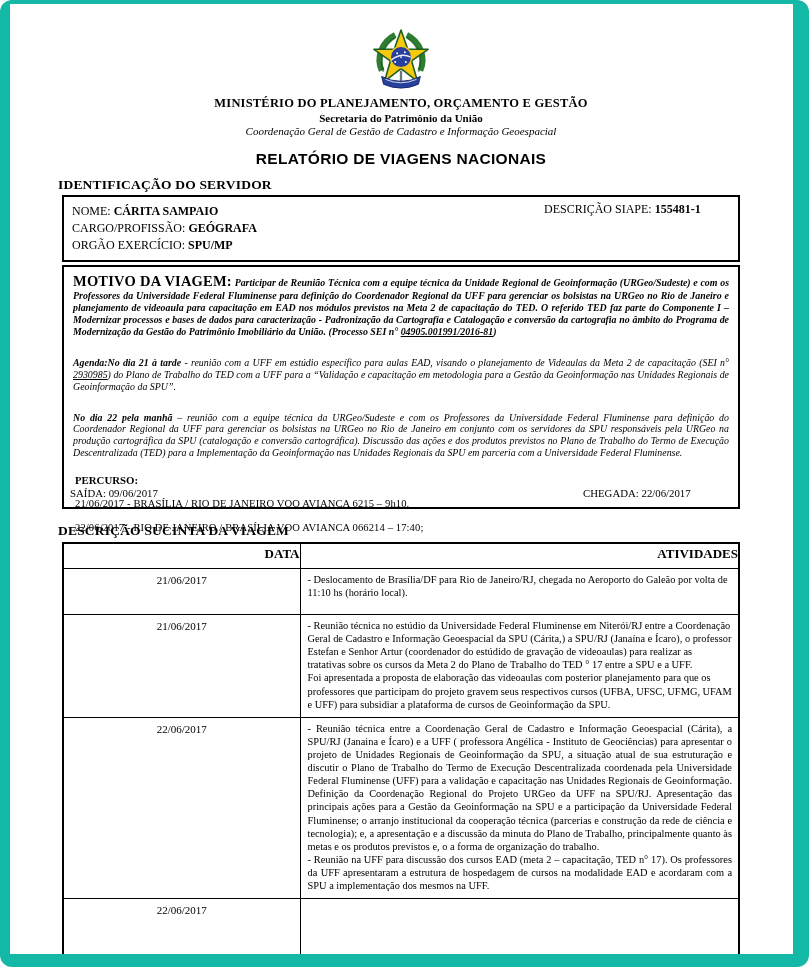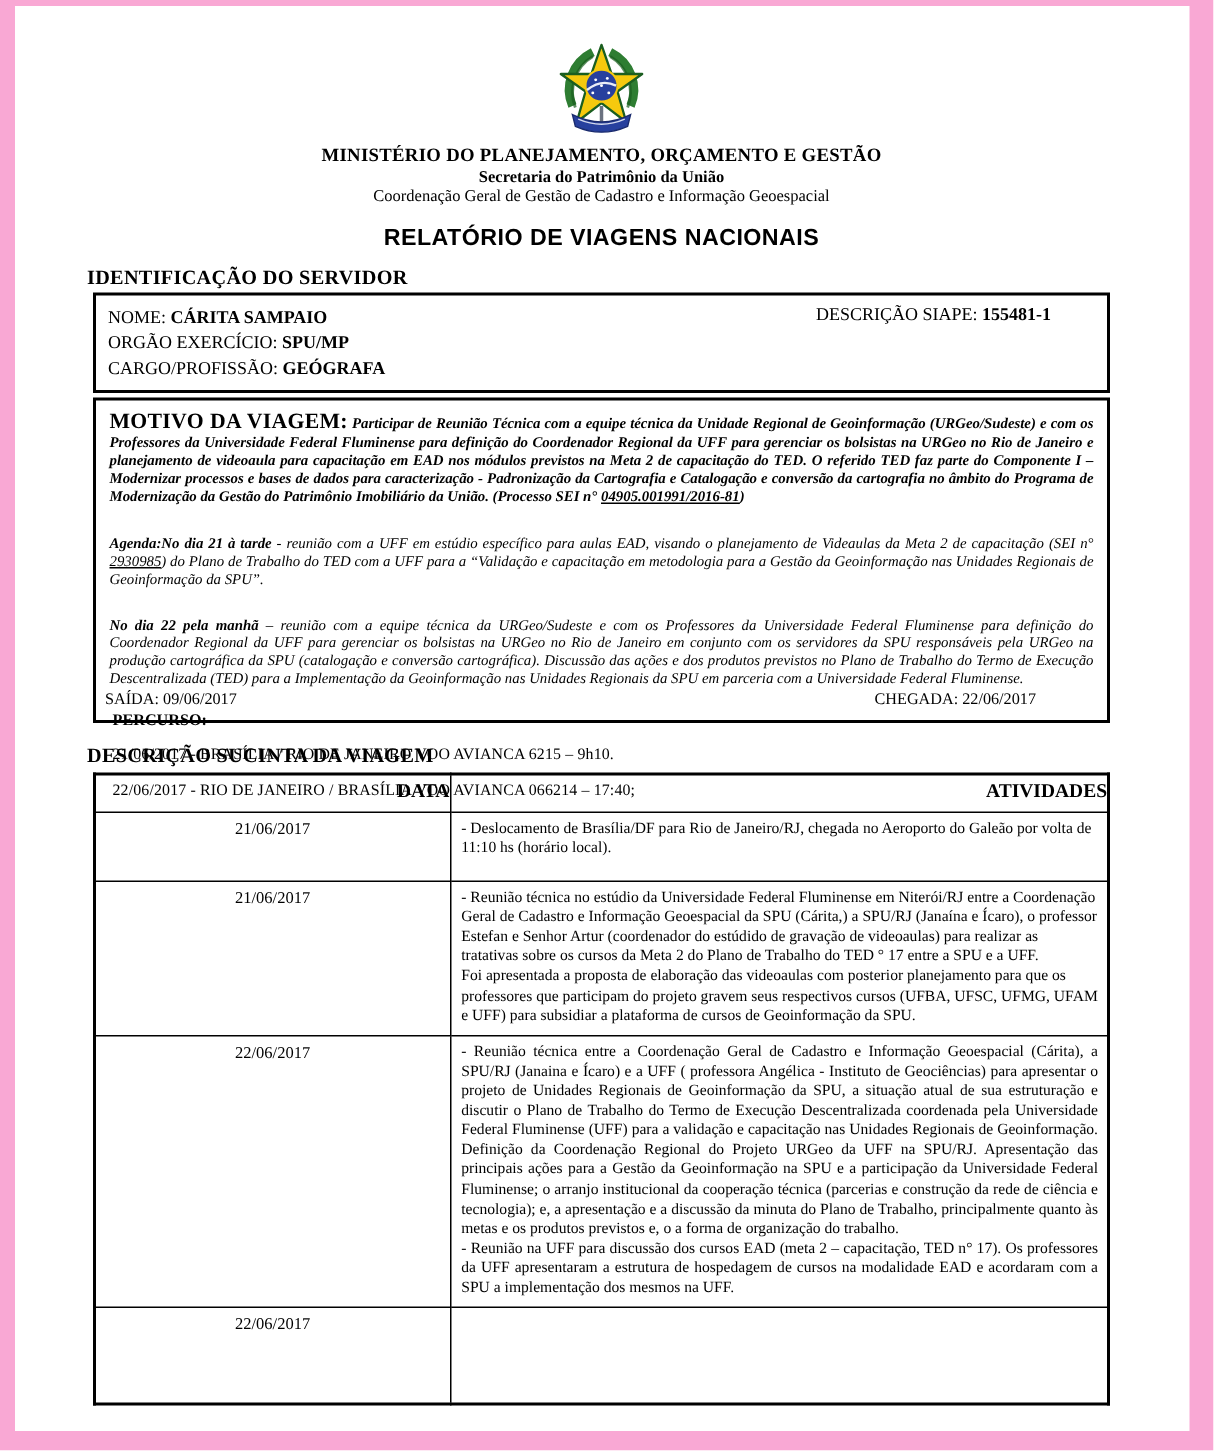--- a/index.html
+++ b/index.html
@@ -1,48 +1,49 @@
 <!DOCTYPE html>
 <html><head>
 <meta charset="utf-8">
 <style>
   * { margin:0; padding:0; box-sizing:border-box; }
   html,body { background:#fff; }
   .scan {
     width:809px; height:967px;
-    background:#f9a8d4;
+    background:#14b8a6;
     padding:4px 16px 13px 10px;
     font-family:"Liberation Serif", serif;
     color:#000;
     overflow:hidden;
+    border-radius:12px;
   }
   .page {
     width:100%; height:100%;
     background:#fff;
     padding:24px 53px 0 52px;
     position:relative;
     overflow:hidden;
   }
   
   .doc-header { text-align:center; }
   .coat { display:block; margin:0 auto 4px auto; }
   .ministry  { font-weight:bold; font-size:12.5px; letter-spacing:.2px; }
   .secretariat { font-weight:bold; font-size:11px; margin-top:1px; }
-  .coordination { font-size:11px; margin-top:1px; }
+  .coordination { font-size:11px; margin-top:1px;font-style:italic; }
   .doc-title { font-family:"Liberation Sans", sans-serif; font-weight:bold; font-size:15.5px; margin-top:13px; letter-spacing:.3px; }
   
   .sec-heading { font-weight:bold; font-size:13.5px; margin-top:9px; margin-left:-4px; letter-spacing:.2px; }
   
   .box { border:2px solid #000; }
   .servidor-box { margin-top:2px; padding:5px 8px 7px 8px; position:relative; font-size:12px; }
   .servidor-box .line { margin-top:2px; }
   .servidor-box .val { font-weight:bold; }
   .matricula { position:absolute; left:480px; top:5px; white-space:nowrap; }
   
-  .afast-box { margin-top:3px; padding:6px 9px 6px 9px; font-size:9.9px; height:217px; position:relative; }
+  .afast-box { margin-top:3px; padding:6px 9px 6px 9px; font-size:9.9px; height:244px; position:relative; }
   .motivo-label { font-weight:bold; font-style:normal; font-size:14.5px; letter-spacing:.2px; }
   .motivo-p { font-style:italic; font-weight:bold; line-height:1.2; text-align:justify; }
   .ital-p { font-style:italic; line-height:1.2; margin-top:19px; text-align:justify; }
   .lead-b { font-weight:bold; }
   .u { text-decoration:underline; }
   .percurso { margin-top:15px; font-size:10.6px; margin-left:2px; }
   .percurso-label { font-weight:bold; font-size:10.8px; }
   .percurso-line { margin-top:12px; letter-spacing:.1px; }
   .percurso-line + .percurso-line { margin-top:13px; }
   .saida-row { position:absolute; left:6px; right:0; bottom:8px; font-size:10.8px; }
@@ -101,26 +102,26 @@
     <div class="box servidor-box">
       <div class="line">
         <span>NOME:</span>
         <span class="val">CÁRITA SAMPAIO</span>
       </div>
       <div class="matricula">
         <span>DESCRIÇÃO SIAPE:</span>
         <span class="val">155481-1</span>
       </div>
       <div class="line">
+        <span>CARGO/PROFISSÃO:</span>
+        <span class="val">GEÓGRAFA</span>
+      </div>
+      <div class="line">
         <span>ORGÃO EXERCÍCIO:</span>
         <span class="val">SPU/MP</span>
-      </div>
-      <div class="line">
-        <span>CARGO/PROFISSÃO:</span>
-        <span class="val">GEÓGRAFA</span>
       </div>
     </div>
 
     <div class="box afast-box">
       <div class="motivo-p">
         <span class="motivo-label">MOTIVO DA VIAGEM:</span><span> Participar de Reunião Técnica com a equipe técnica da Unidade Regional de Geoinformação (URGeo/Sudeste) e com os Professores da Universidade Federal Fluminense para definição do Coordenador  Regional da UFF para gerenciar os bolsistas na URGeo no Rio de Janeiro e planejamento de videoaula para capacitação em EAD nos módulos previstos na Meta 2 de capacitação do TED. O referido TED faz parte do Componente I – Modernizar processos e bases de dados para caracterização - Padronização da Cartografia e Catalogação e conversão da cartografia no âmbito do Programa de Modernização da Gestão do Patrimônio Imobiliário da União. (Processo SEI n° </span><span class="u">04905.001991/2016-81</span><span>)</span>
       </div>
       <div class="ital-p">
         <span class="lead-b">Agenda:No dia 21 à tarde</span><span> - reunião com a UFF em estúdio específico para aulas EAD, visando o planejamento de Videaulas da Meta 2 de capacitação (SEI n° </span><span class="u">2930985</span><span>) do Plano de Trabalho do TED com a UFF  para a “Validação e capacitação em metodologia para a Gestão da Geoinformação nas Unidades Regionais de Geoinformação da SPU”.</span>
       </div>

